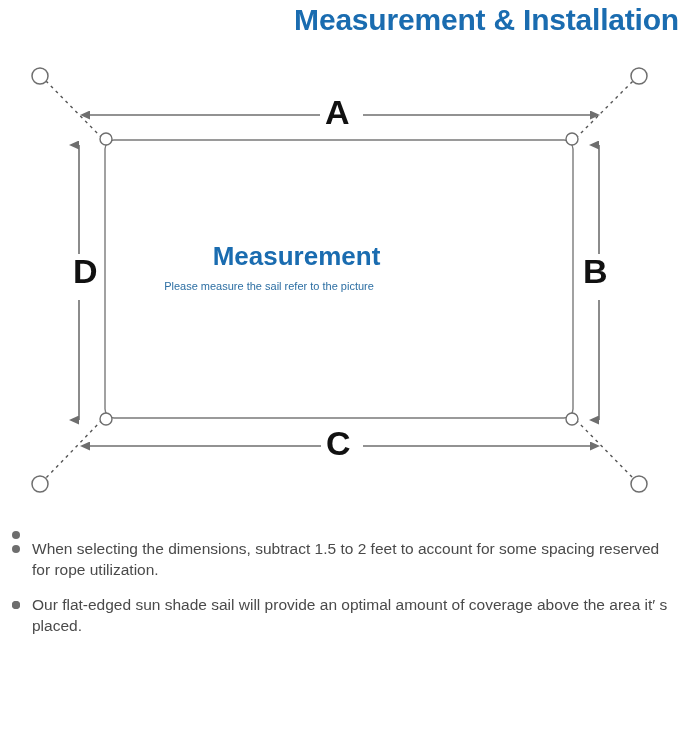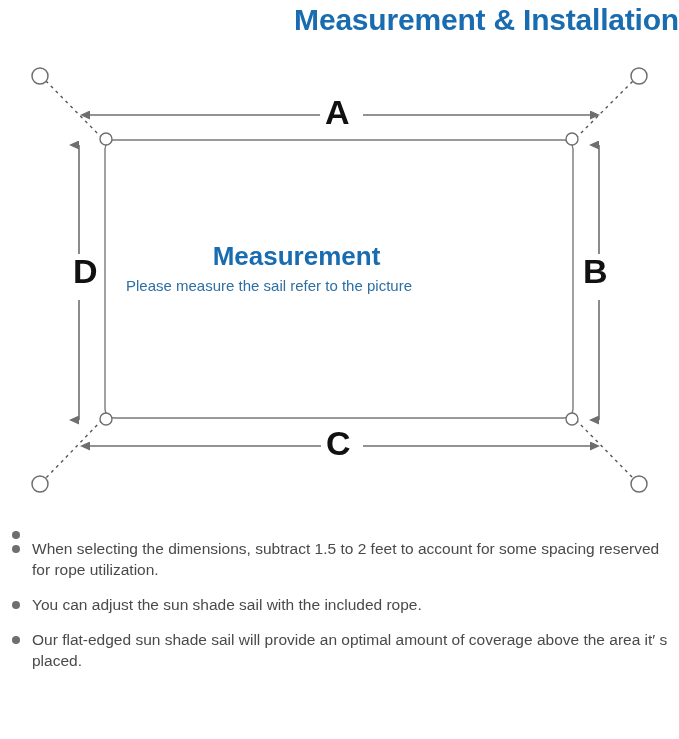--- a/index.html
+++ b/index.html
@@ -67,21 +67,21 @@
     font-weight: bold;
     color: #1a6cb0;
     line-height: 32px;
   }
   .center-sub {
     position: absolute;
     left: 0;
     top: 228px;
     width: 538px;
     text-align: center;
-    font-size: 15px;
+    font-size: 11px;
     font-weight: normal;
     color: #2d6fa3;
     line-height: 20px;
   }
 
   
   .notes {
     position: absolute;
     left: 0;
     top: 524px;
@@ -173,19 +173,18 @@
 <div class="notes">
   <div class="note-item">
     <span class="dot"></span>
   </div>
   <div class="note-item">
     <span class="dot"></span>
     <span>When selecting the dimensions, subtract 1.5 to 2 feet to account for some spacing reserved for rope utilization.</span>
   </div>
   <div class="note-item">
     <span class="dot"></span>
-    <span>You can adjust the sun shade sail with the included rope.</span>
   </div>
   <div class="note-item">
     <span class="dot"></span>
     <span>Our flat-edged sun shade sail will provide an optimal amount of coverage above the area it′ s placed.</span>
   </div>
 </div>
 
 </body></html>

